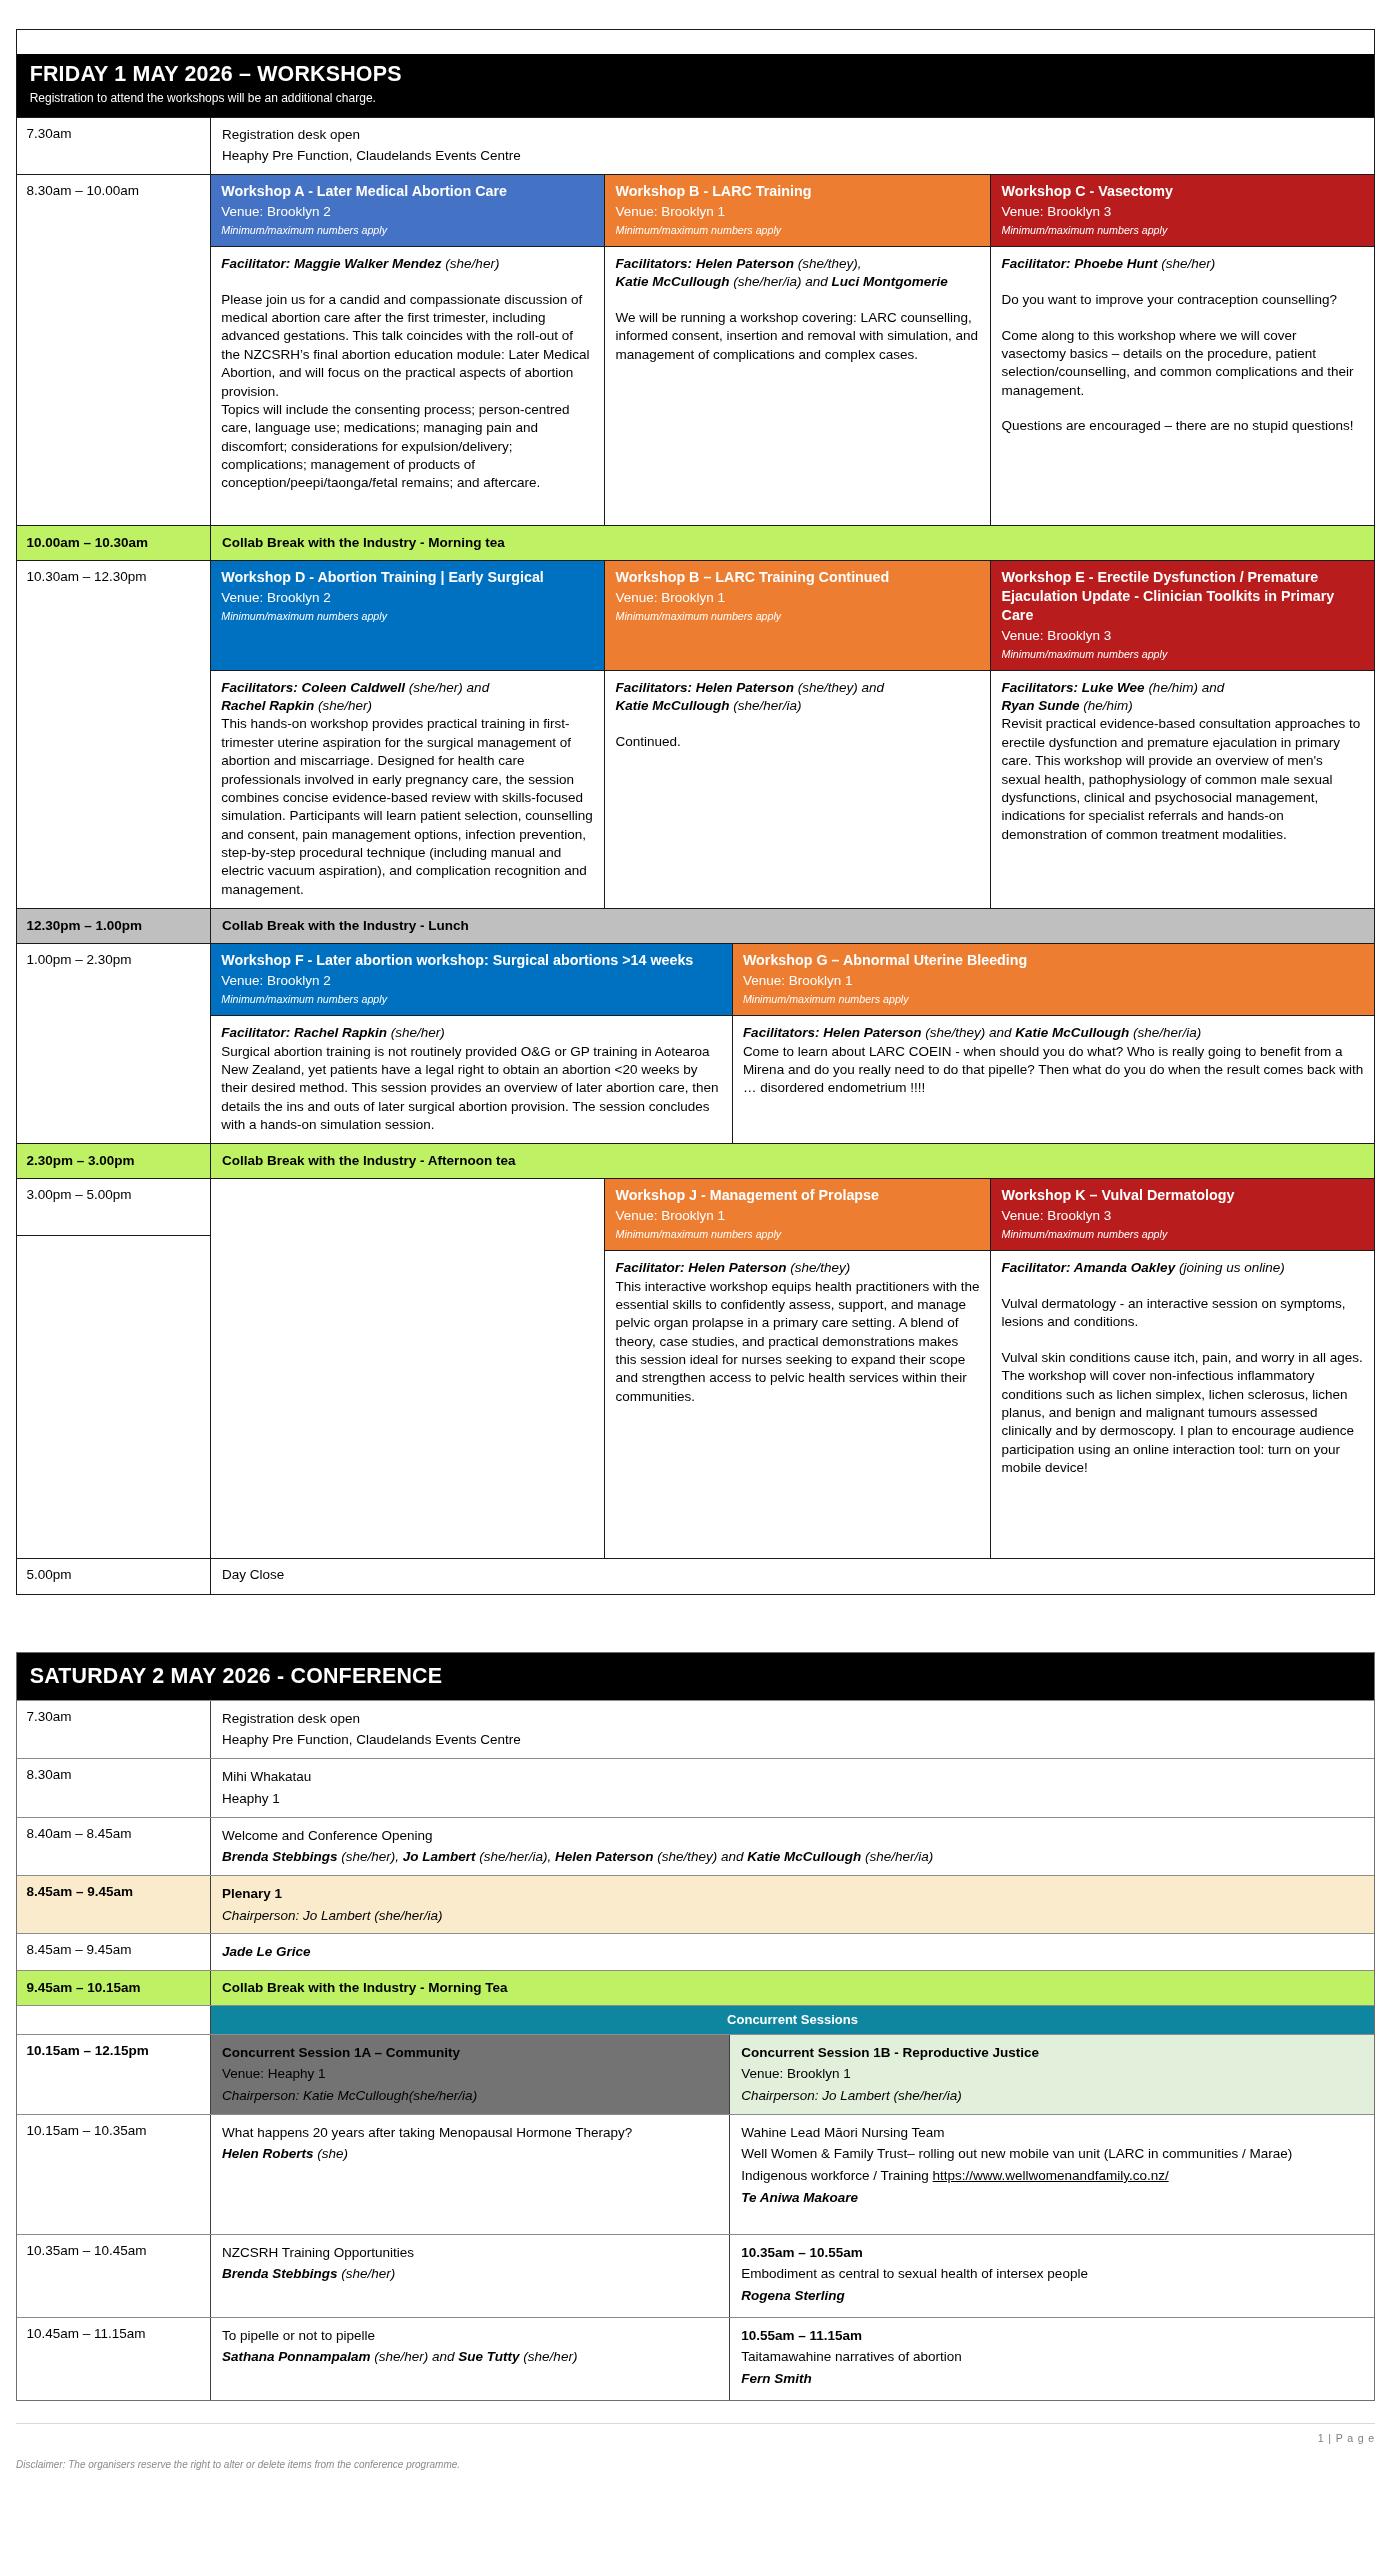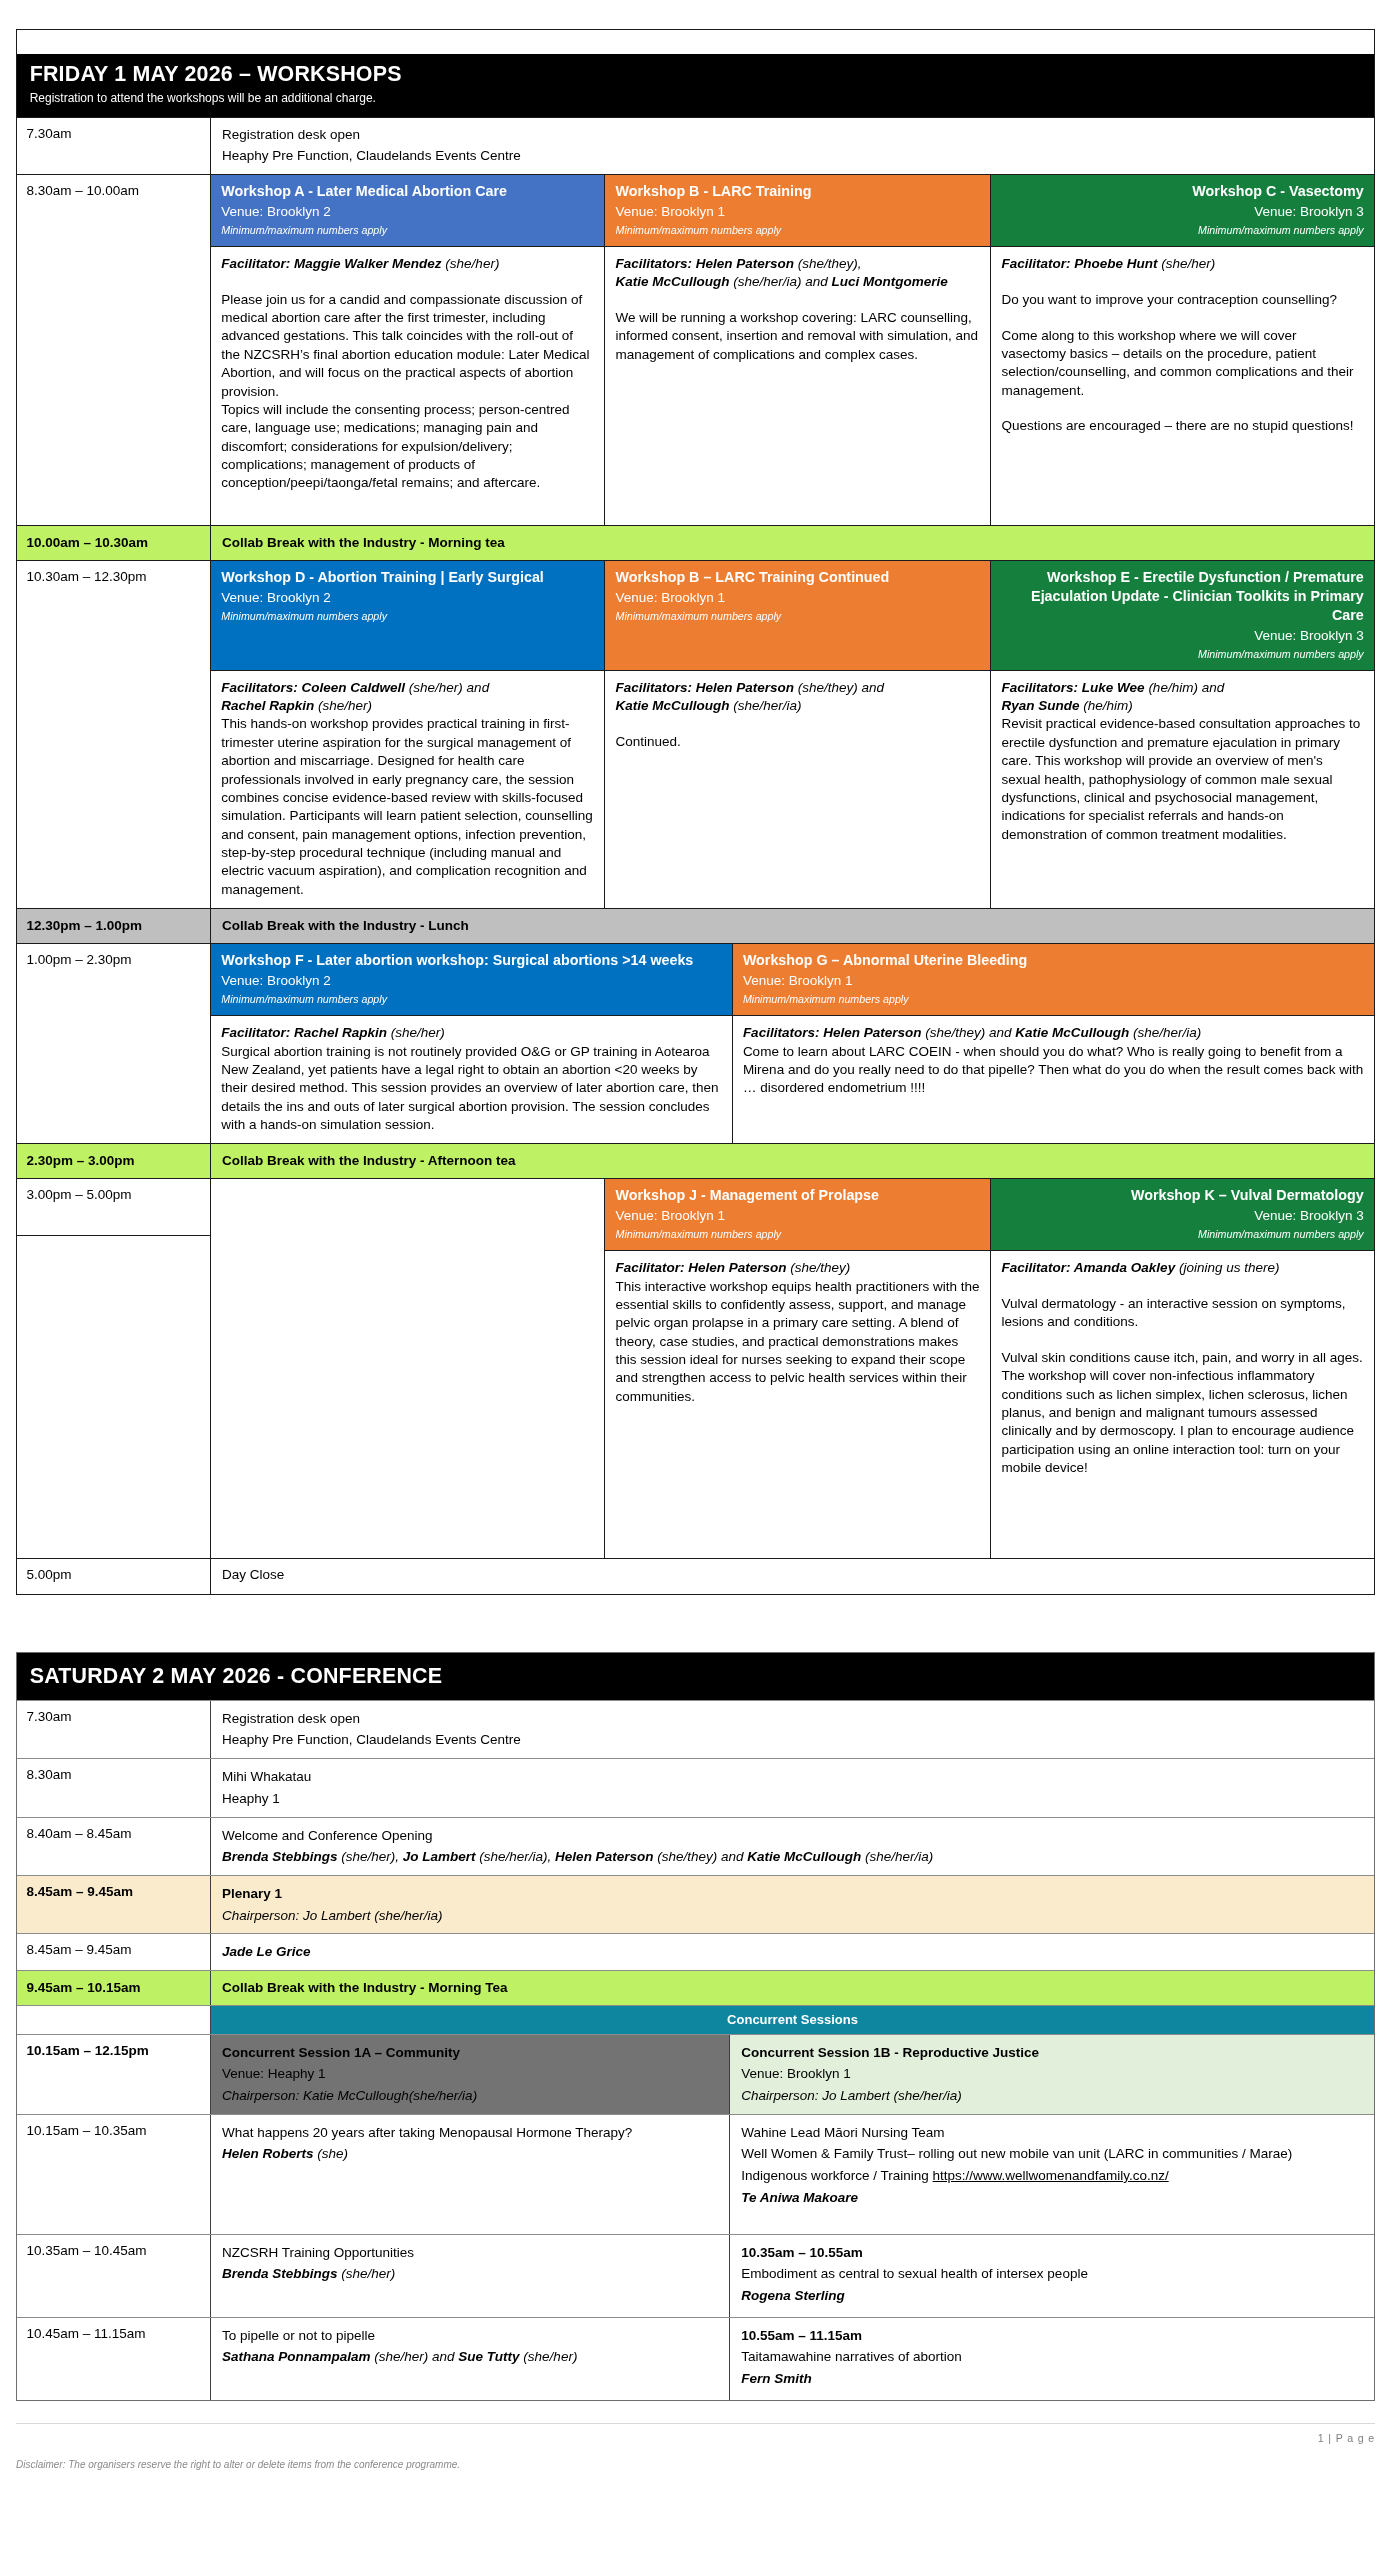--- a/index.html
+++ b/index.html
@@ -36,21 +36,21 @@
   
   .tealbar{background:#0E86A0;color:#fff;font-weight:bold;text-align:center;
            padding:4.8px 8px;font-size:13px;}
   
   .wshead{color:#fff;padding:7.1px 10.3px 8.7px 10.3px;box-sizing:border-box;}
   .wst{font-size:14.3px;font-weight:bold;line-height:1.3;}
   .wsv{font-size:13.5px;margin-top:2.4px;}
   .wsn{font-size:10.7px;font-style:italic;margin-top:1.6px;}
   .bgA{background:#4472C4;}
   .bgO{background:#ED7D31;}
-  .bgG{background:#15803d;text-align:right;}
+  .bgG{background:#b91c1c;}
   .bgD{background:#0070C0;}
   
   .wsbody{padding:8px 10.3px;border-top:1.3px solid #1b1b1b;background:#fff;box-sizing:border-box;}
   .para{margin:0;}
   .gap{margin-top:17.4px;}
   .mh-h1{min-height:67px;}
   .mh-h2{min-height:108px;}
   .mh-h3{min-height:67px;}
   .mh-b1{min-height:279px;}
   .mh-b2{min-height:238px;}
@@ -234,21 +234,21 @@
         <div class="wst">Workshop K – Vulval Dermatology</div>
         <div class="wsv">Venue: Brooklyn 3</div>
         <div class="wsn">Minimum/maximum numbers apply</div>
       </div>
 
       <div class="wsbody bl mh-b4" style="grid-column:3;grid-row:2;">
         <div class="fac"><span class="bi">Facilitator: Helen Paterson</span><span class="it"> (she/they)</span></div>
         <p class="para">This interactive workshop equips health practitioners with the essential skills to confidently assess, support, and manage pelvic organ prolapse in a primary care setting.   A blend of theory, case studies, and practical demonstrations makes this session ideal for nurses seeking to expand their scope and strengthen access to pelvic health services within their communities.</p>
       </div>
       <div class="wsbody bl mh-b4" style="grid-column:4;grid-row:2;">
-        <div class="fac"><span class="bi">Facilitator: Amanda Oakley</span><span class="it"> (joining us there)</span></div>
+        <div class="fac"><span class="bi">Facilitator: Amanda Oakley</span><span class="it"> (joining us online)</span></div>
         <p class="para gap">Vulval dermatology - an interactive session on symptoms, lesions and conditions.</p>
         <p class="para gap">Vulval skin conditions cause itch, pain, and worry in all ages. The workshop will cover non-infectious inflammatory conditions such as lichen simplex, lichen sclerosus, lichen planus, and benign and malignant tumours assessed clinically and by dermoscopy. I plan to encourage audience participation using an online interaction tool: turn on your mobile device!</p>
       </div>
     </div>
 
     <div class="band g2 closerow">
       <div class="tcell">5.00pm</div>
       <div class="ccell">Day Close</div>
     </div>
 

